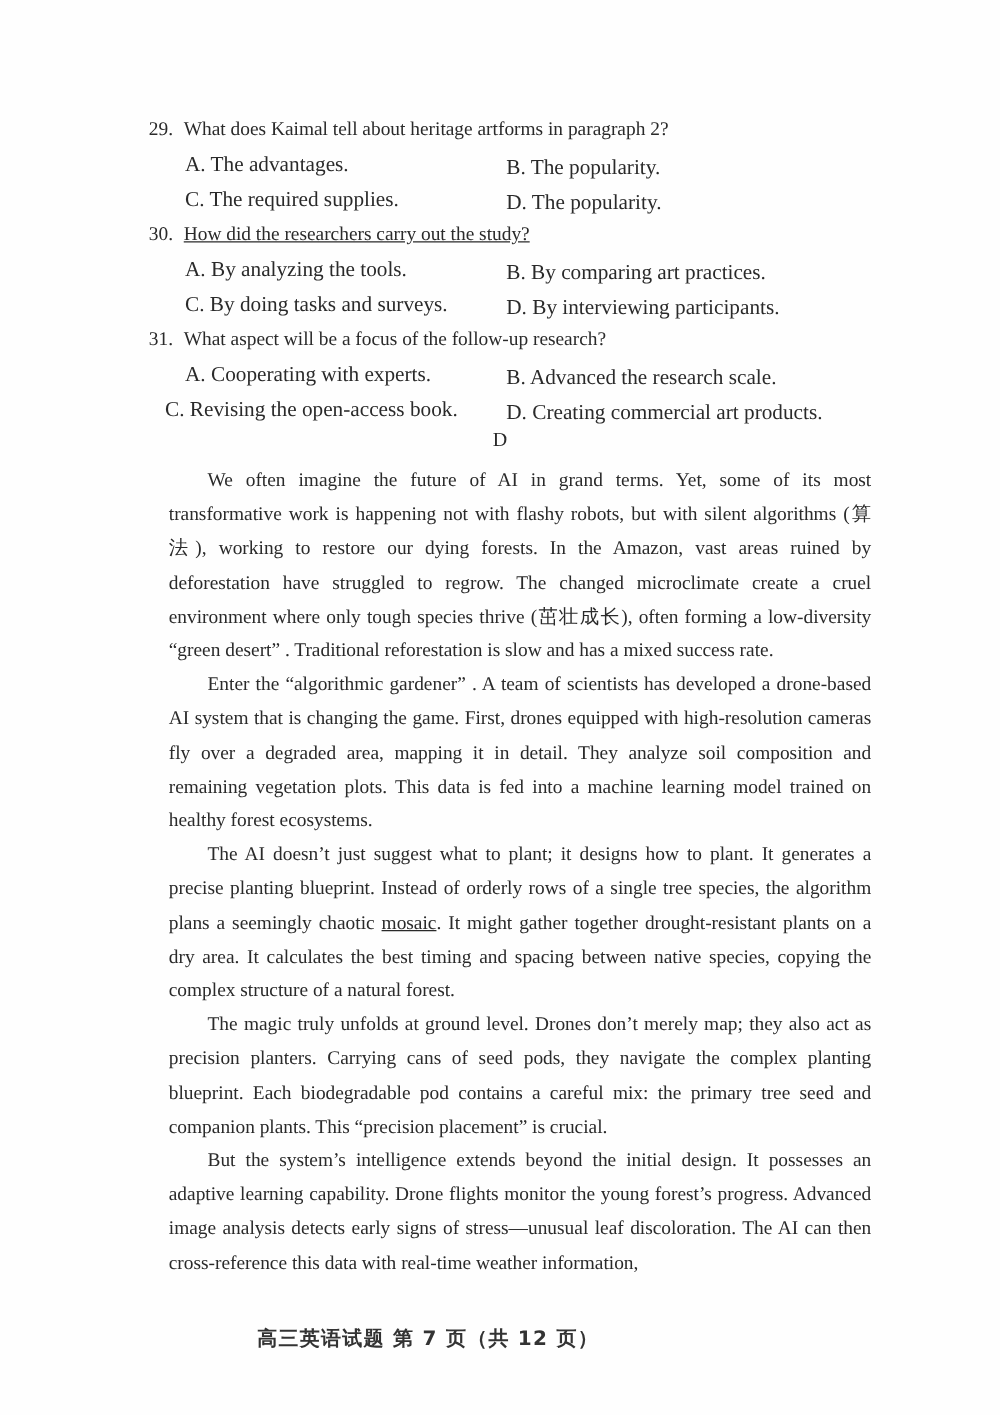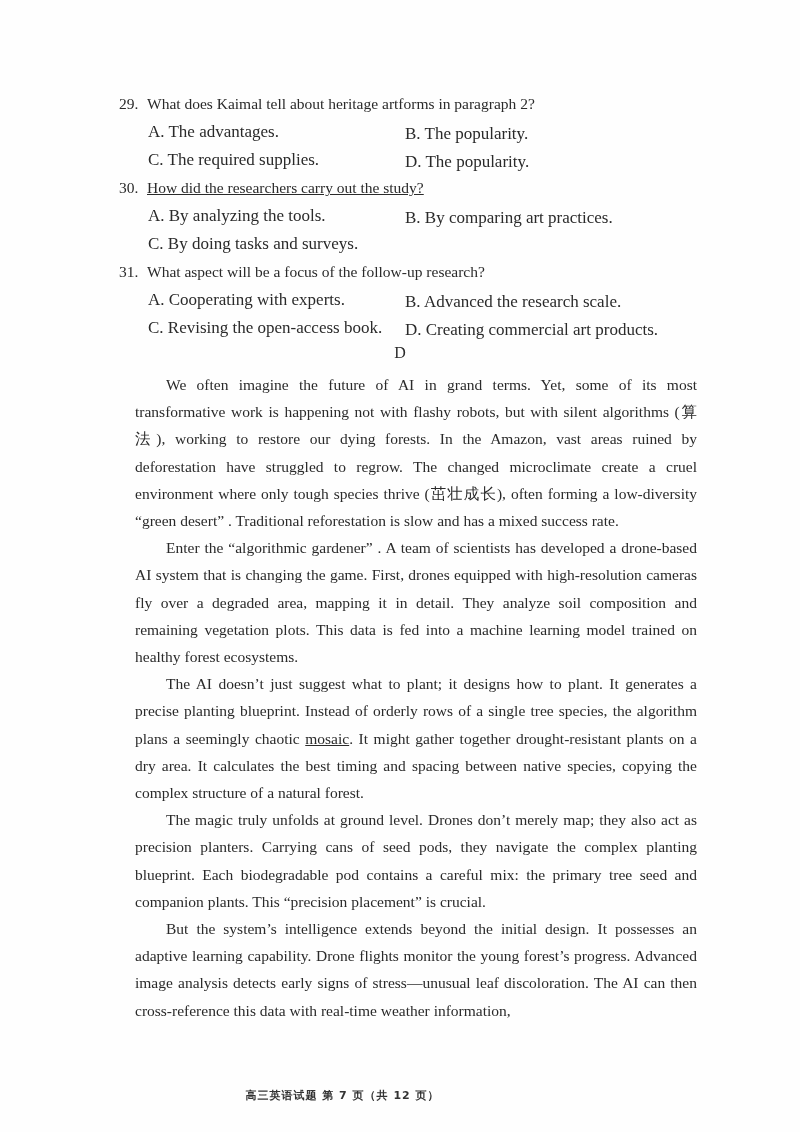--- a/index.html
+++ b/index.html
@@ -23,22 +23,22 @@
       position: absolute; left: 119px; width: 562px; top: 371px;
       font-size: 15.5px; line-height: 27.2px;
       text-align: justify;
       margin-left: 16px;
     }
     .passage p { margin: 0; text-indent: 2em; text-align-last: left; }
     .passage p.first { margin-top: 0; }
     .u { text-decoration: underline; }
     .footer {
       position: absolute; left: 0; width: 685px; top: 1061px;
-      text-align: center; font-size: 11px; letter-spacing: 1px;
-      font-family: "DejaVu Sans", sans-serif; font-weight: bold; color: #333; margin-top: 27px;
+      text-align: center; font-size: 16px; letter-spacing: 1px;
+      font-family: "DejaVu Sans", sans-serif; font-weight: bold; color: #333;
     }
   </style>
 </head>
 <body>
 
 <div class="page">
 
   <div class="q" style="left:119px; top:94px;">
     <span class="qnum">29.</span><span>What does Kaimal tell about heritage artforms in paragraph 2?</span>
   </div>
@@ -46,27 +46,28 @@
   <div class="opt" style="left:405px; top:124px;">B.  The popularity.</div>
   <div class="opt" style="left:148px; top:150px;">C.  The required supplies.</div>
   <div class="opt" style="left:405px; top:152px;">D.  The popularity.</div>
 
   <div class="q" style="left:119px; top:178px;text-decoration:underline;">
     <span class="qnum">30.</span><span>How did the researchers carry out the study?</span>
   </div>
   <div class="opt" style="left:148px; top:206px;">A.  By analyzing the tools.</div>
   <div class="opt" style="left:405px; top:208px;">B.  By comparing art practices.</div>
   <div class="opt" style="left:148px; top:234px;">C.  By doing tasks and surveys.</div>
+  <div class="opt" style="left:405px; top:236px;">D.  By interviewing participants.</div>
 
   <div class="q" style="left:119px; top:262px;">
     <span class="qnum">31.</span><span>What aspect will be a focus of the follow-up research?</span>
   </div>
   <div class="opt" style="left:148px; top:290px;">A.  Cooperating with experts.</div>
   <div class="opt" style="left:405px; top:292px;">B.  Advanced the research scale.</div>
-  <div class="opt" style="left:148px; top:318px;">C.  Revising the open-access book.</div>
+  <div class="opt" style="left:132px; top:318px;">C.  Revising the open-access book.</div>
   <div class="opt" style="left:405px; top:320px;">D.  Creating commercial art products.</div>
 
   <div class="section-letter">D</div>
 
   <div class="passage">
     <p class="first">We often imagine the future of AI in grand terms. Yet, some of its most transformative work is happening not with flashy robots, but with silent algorithms (算法), working to restore our dying forests. In the Amazon, vast areas ruined by deforestation have struggled to regrow. The changed microclimate create a cruel environment where only tough species thrive (茁壮成长), often forming a low-diversity “green desert” . Traditional reforestation is slow and has a mixed success rate.</p>
     <p>Enter the “algorithmic gardener” . A team of scientists has developed a drone-based AI system that is changing the game. First, drones equipped with high-resolution cameras fly over a degraded area, mapping it in detail. They analyze soil composition and remaining vegetation plots. This data is fed into a machine learning model trained on healthy forest ecosystems.</p>
     <p><span>The AI doesn’t just suggest what to plant; it designs how to plant. It generates a precise planting blueprint. Instead of orderly rows of a single tree species, the algorithm plans a seemingly chaotic </span><span class="u">mosaic</span><span>. It might gather together drought-resistant plants on a dry area. It calculates the best timing and spacing between native species, copying the complex structure of a natural forest.</span></p>
     <p>The magic truly unfolds at ground level. Drones don’t merely map; they also act as precision planters. Carrying cans of seed pods, they navigate the complex planting blueprint. Each biodegradable pod contains a careful mix: the primary tree seed and companion plants. This “precision placement” is crucial.</p>
     <p>But the system’s intelligence extends beyond the initial design. It possesses an adaptive learning capability. Drone flights monitor the young forest’s progress. Advanced image analysis detects early signs of stress—unusual leaf discoloration. The AI can then cross-reference this data with real-time weather information,</p>

